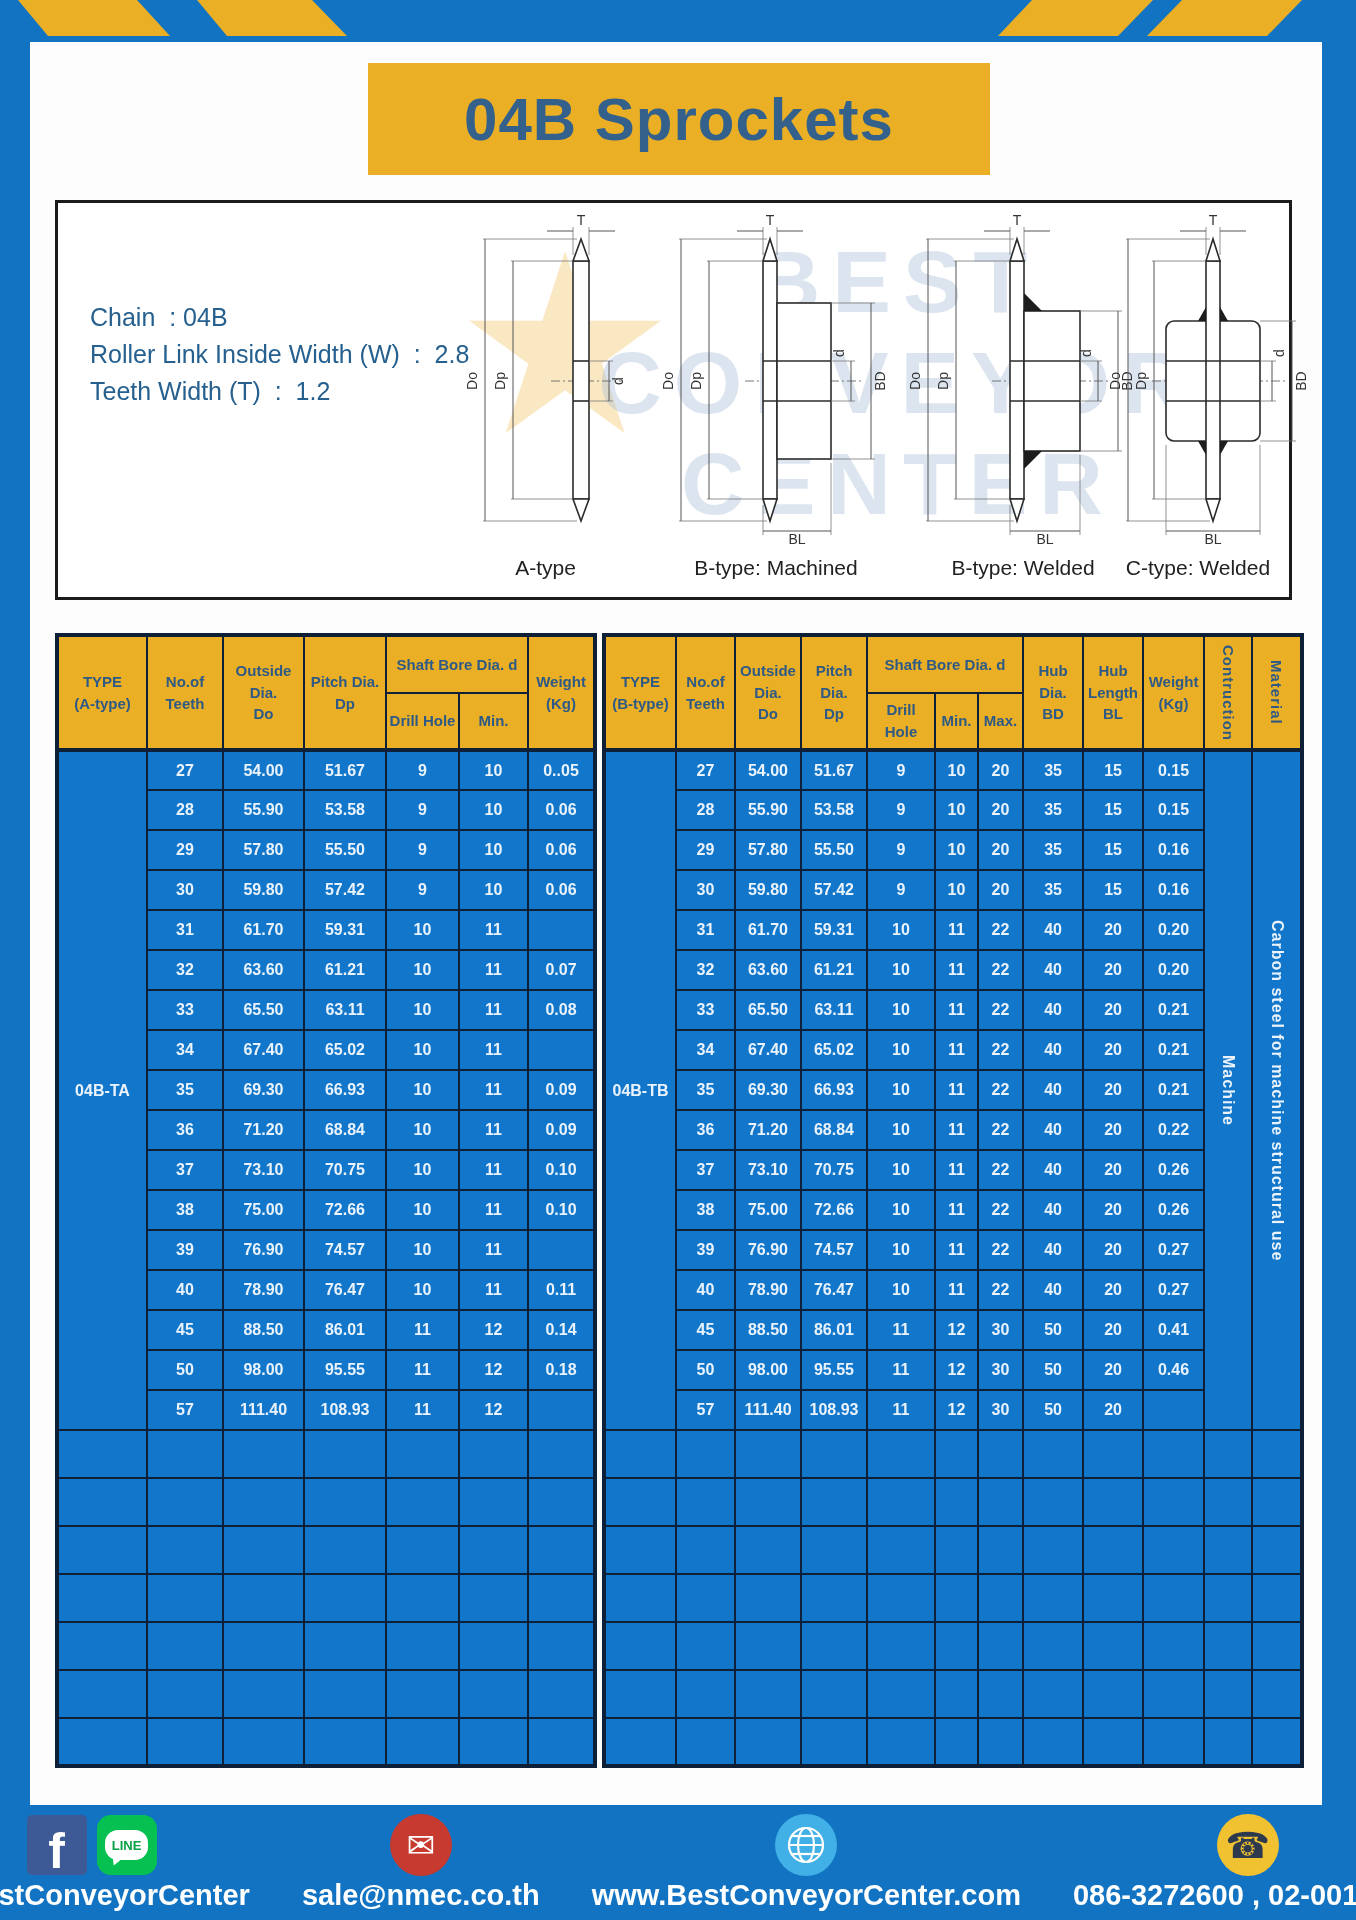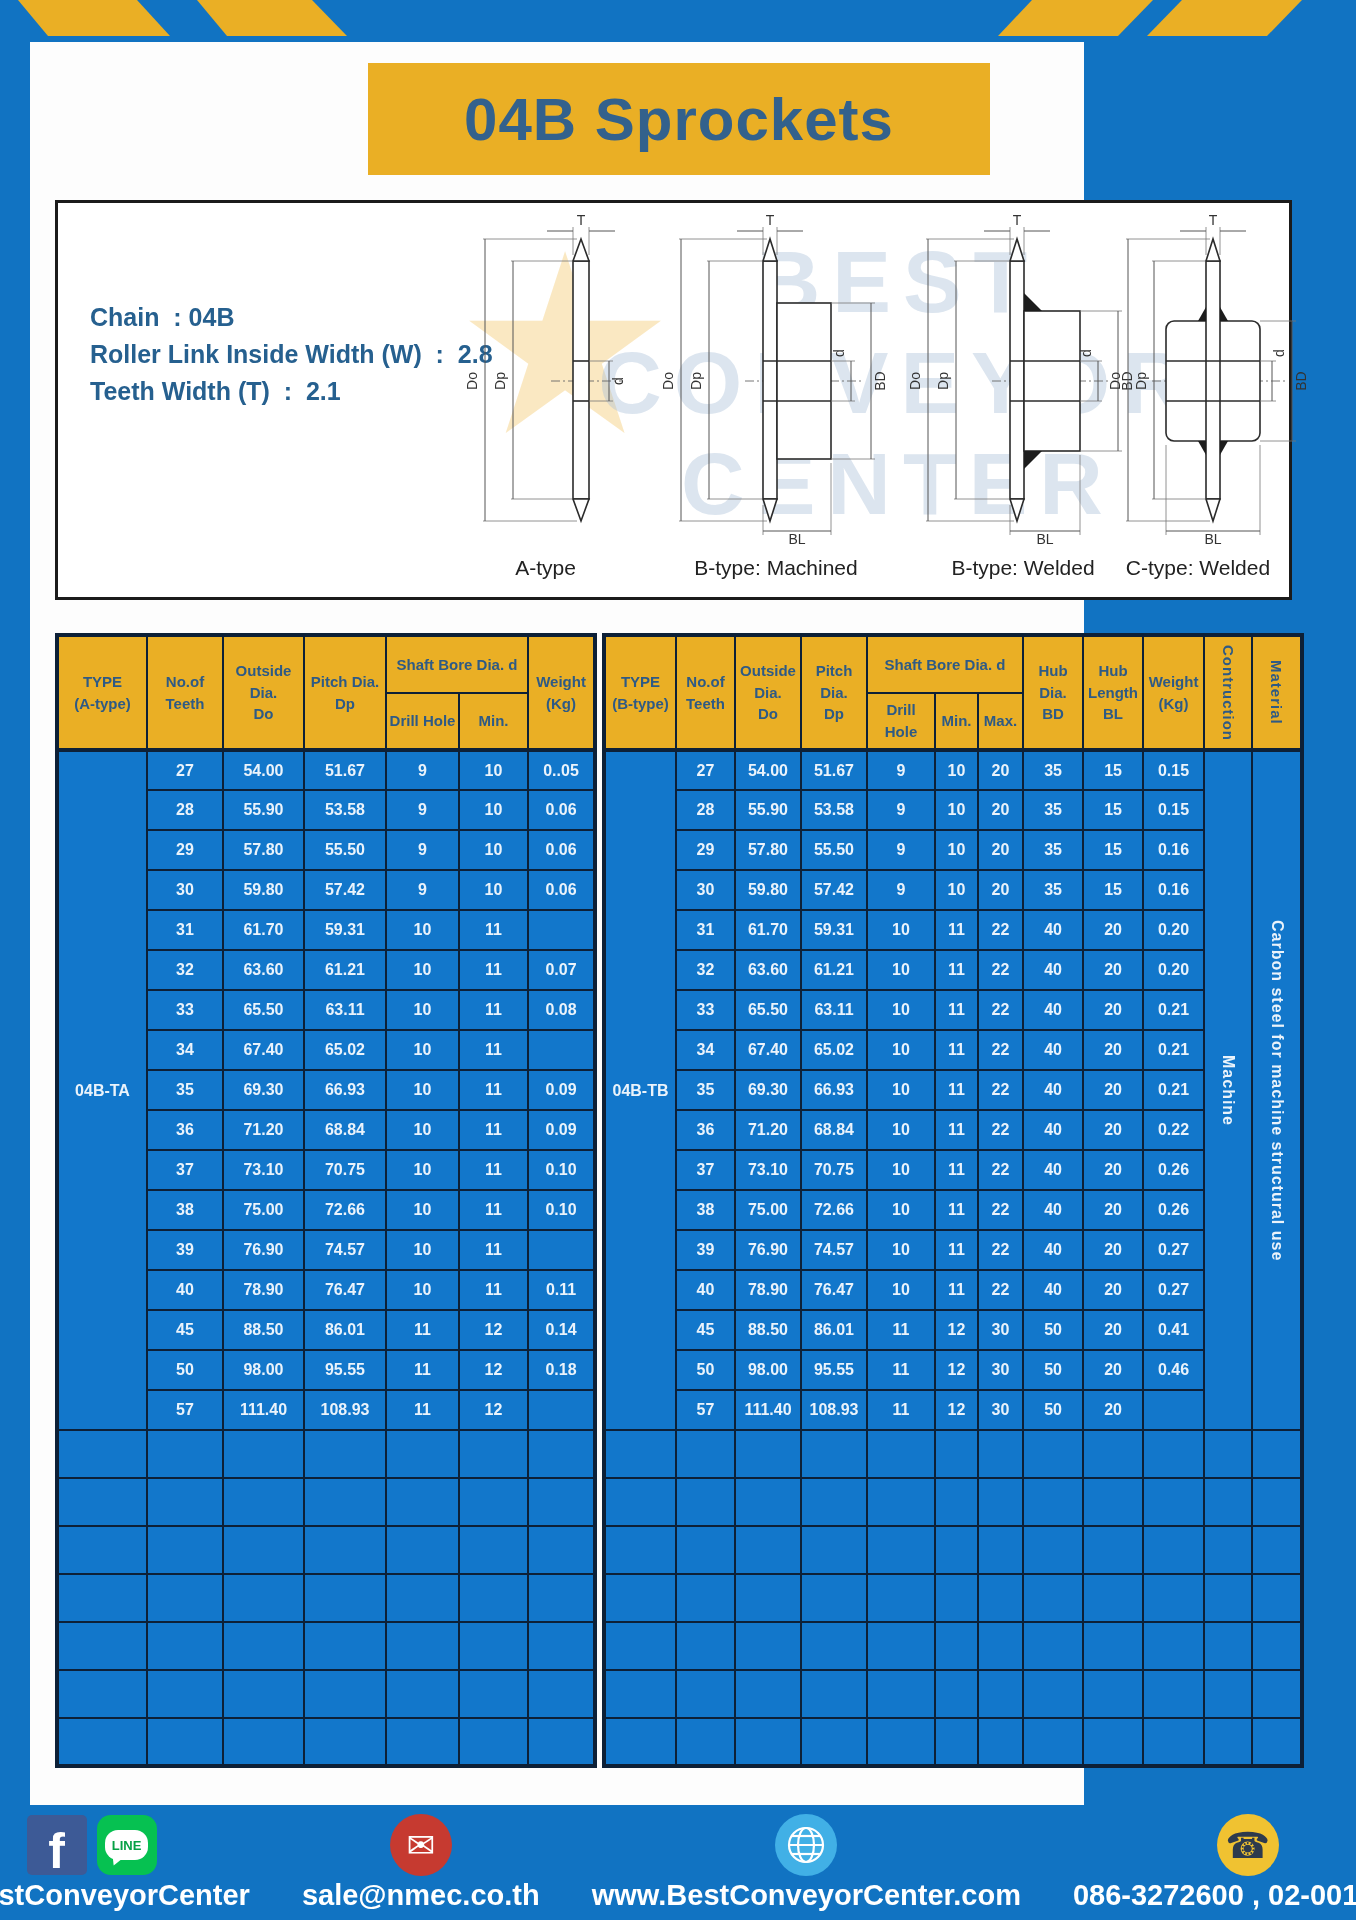--- a/index.html
+++ b/index.html
@@ -3,21 +3,21 @@
 <meta charset="utf-8">
 <style>
   html,body{margin:0;padding:0;}
   body{
     width:1356px;height:1920px;position:relative;overflow:hidden;
     background:#1173c2;
     font-family:"Liberation Sans",sans-serif;
   }
   .top-stripes{position:absolute;left:0;top:0;}
   .white-area{
-    position:absolute;left:30px;top:42px;width:1054px;height:1763px;
+    position:absolute;left:30px;top:42px;width:1292px;height:1763px;
     background:#fdfdfd;
   }
   
   .banner{
     position:absolute;left:338px;top:21px;width:622px;height:112px;
     background:#eaaf25;display:flex;align-items:center;justify-content:center;
   }
   .banner h1{
     margin:0;font-size:60px;font-weight:bold;color:#33618c;letter-spacing:1px;
   }
@@ -30,21 +30,21 @@
     position:absolute;left:395px;top:18px;font-size:250px;line-height:1;
     color:rgba(243,205,120,0.45);pointer-events:none;
   }
   .wm-text{
     position:absolute;left:540px;top:28px;width:600px;text-align:center;
     font-size:88px;font-weight:bold;letter-spacing:12px;line-height:1.15;
     color:rgba(168,190,214,0.40);white-space:pre-line;pointer-events:none;
   }
   .spec-lines{position:absolute;left:32px;top:96px;}
   .spec-line{
-    font-size:25px;font-weight:bold;color:#26608f;line-height:37px;white-space:pre;
+    font-size:25px;font-weight:normal;color:#26608f;line-height:37px;white-space:pre;
   }
   .diagram{position:absolute;top:10px;text-align:center;}
   .diagram .caption{font-size:21px;color:#222;margin-top:7px;font-weight:normal;}
   .dg-shape{stroke:#2b2b2b;stroke-width:1.6;fill:#ffffff;}
   .dg-weld{fill:#1d1d1d;stroke:none;}
   .dg-dim{stroke:#555;stroke-width:1;fill:none;}
   .dg-ext{stroke:#777;stroke-width:0.8;fill:none;}
   .dg-center{stroke:#666;stroke-width:0.9;stroke-dasharray:9 3 2 3;fill:none;}
   .dg-lbl{font-family:"Liberation Sans",sans-serif;font-size:14px;fill:#333;}
   
@@ -138,21 +138,21 @@
 
   <div class="spec-box">
     <div class="wm-star">★</div>
     <div class="wm-text">BEST
 CONVEYOR
 CENTER</div>
 
     <div class="spec-lines">
       <div class="spec-line">Chain  : 04B</div>
       <div class="spec-line">Roller Link Inside Width (W)  :  2.8</div>
-      <div class="spec-line">Teeth Width (T)  :  2.1</div>
+      <div class="spec-line">Teeth Width (T)  :  1.2</div>
     </div>
 
     <div class="diagram" style="left:390px;width:195px;">
       <svg width="190" height="332" viewBox="0 0 190 332">
         <g>
           <line class="dg-center" x1="100" y1="168" x2="172" y2="168"></line>
           <rect class="dg-shape" x="122" y="48" width="16" height="238"></rect>
           <polygon class="dg-shape" points="122,48 130,26 138,48"></polygon>
           <polygon class="dg-shape" points="122,286 130,308 138,286"></polygon>
           <line class="dg-shape" x1="122" y1="148" x2="138" y2="148"></line>

